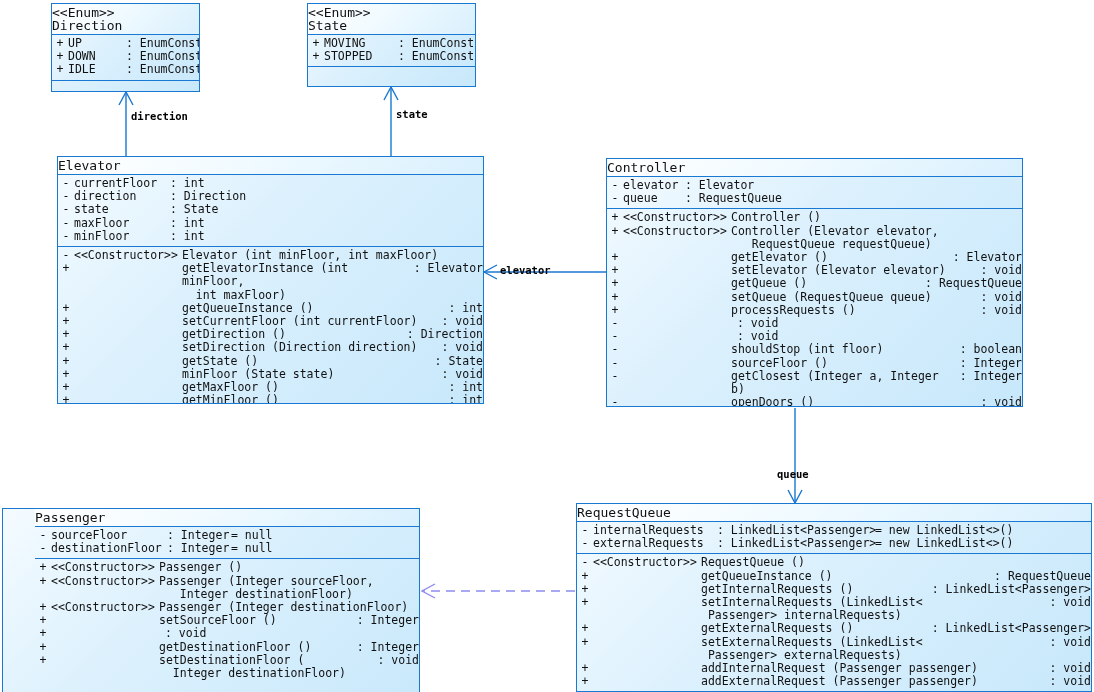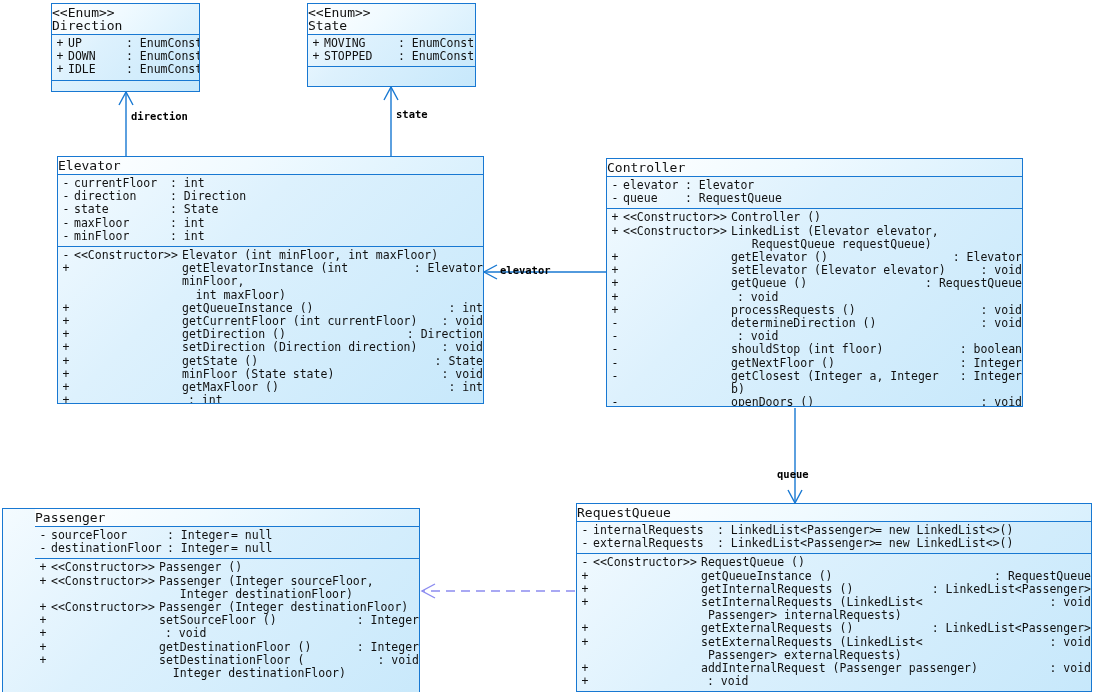--- a/index.html
+++ b/index.html
@@ -235,21 +235,21 @@
       </div>
       <div class="row">
         <span class="vis">+</span>
         <span class="stereo-col" style="width:108px"></span>
         <span class="sig">getQueueInstance ()</span>
         <span class="type">: int</span>
       </div>
       <div class="row">
         <span class="vis">+</span>
         <span class="stereo-col" style="width:108px"></span>
-        <span class="sig">getCurrentFloor (int currentFloor)</span>
+        <span class="sig">setCurrentFloor (int currentFloor)</span>
         <span class="type">: void</span>
       </div>
       <div class="row">
         <span class="vis">+</span>
         <span class="stereo-col" style="width:108px"></span>
         <span class="sig">getDirection ()</span>
         <span class="type">: Direction</span>
       </div>
       <div class="row">
         <span class="vis">+</span>
@@ -271,20 +271,21 @@
       </div>
       <div class="row">
         <span class="vis">+</span>
         <span class="stereo-col" style="width:108px"></span>
         <span class="sig">getMaxFloor ()</span>
         <span class="type">: int</span>
       </div>
       <div class="row">
         <span class="vis">+</span>
         <span class="stereo-col" style="width:108px"></span>
+        <span class="sig">getMinFloor ()</span>
         <span class="type">: int</span>
       </div>
 
     </div>
   </div>
 
   <div class="uml-box" style="left:606px; top:158px; width:417px; height:249px;">
     <div class="uml-head">
       <span class="cname">Controller</span>
     </div>
@@ -303,21 +304,21 @@
     <div class="uml-compartment last">
       <div class="row">
         <span class="vis">+</span>
         <span class="stereo-col" style="width:108px">&lt;&lt;Constructor&gt;&gt;</span>
         <span class="sig">Controller ()</span>
         <span class="type"></span>
       </div>
       <div class="row">
         <span class="vis">+</span>
         <span class="stereo-col" style="width:108px">&lt;&lt;Constructor&gt;&gt;</span>
-        <span class="sig">LinkedList (Elevator elevator,
+        <span class="sig">Controller (Elevator elevator,
    RequestQueue requestQueue)</span>
         <span class="type"></span>
       </div>
       <div class="row">
         <span class="vis">+</span>
         <span class="stereo-col" style="width:108px"></span>
         <span class="sig">getElevator ()</span>
         <span class="type">: Elevator</span>
       </div>
       <div class="row">
@@ -328,49 +329,49 @@
       </div>
       <div class="row">
         <span class="vis">+</span>
         <span class="stereo-col" style="width:108px"></span>
         <span class="sig">getQueue ()</span>
         <span class="type">: RequestQueue</span>
       </div>
       <div class="row">
         <span class="vis">+</span>
         <span class="stereo-col" style="width:108px"></span>
+        <span class="sig">setQueue (RequestQueue queue)</span>
         <span class="type">: void</span>
       </div>
       <div class="row">
         <span class="vis">+</span>
         <span class="stereo-col" style="width:108px"></span>
         <span class="sig">processRequests ()</span>
         <span class="type">: void</span>
       </div>
       <div class="row">
         <span class="vis">-</span>
         <span class="stereo-col" style="width:108px"></span>
-        <span class="sig">determineDirection ()</span>
         <span class="type">: void</span>
       </div>
       <div class="row">
         <span class="vis">-</span>
         <span class="stereo-col" style="width:108px"></span>
         <span class="type">: void</span>
       </div>
       <div class="row">
         <span class="vis">-</span>
         <span class="stereo-col" style="width:108px"></span>
         <span class="sig">shouldStop (int floor)</span>
         <span class="type">: boolean</span>
       </div>
       <div class="row">
         <span class="vis">-</span>
         <span class="stereo-col" style="width:108px"></span>
-        <span class="sig">getNextFloor ()</span>
+        <span class="sig">sourceFloor ()</span>
         <span class="type">: Integer</span>
       </div>
       <div class="row">
         <span class="vis">-</span>
         <span class="stereo-col" style="width:108px"></span>
         <span class="sig">getClosest (Integer a, Integer b)</span>
         <span class="type">: Integer</span>
       </div>
       <div class="row">
         <span class="vis">-</span>
@@ -507,18 +508,19 @@
       </div>
       <div class="row">
         <span class="vis">+</span>
         <span class="stereo-col" style="width:108px"></span>
         <span class="sig">addInternalRequest (Passenger passenger)</span>
         <span class="type">: void</span>
       </div>
       <div class="row">
         <span class="vis">+</span>
         <span class="stereo-col" style="width:108px"></span>
+        <span class="sig">addExternalRequest (Passenger passenger)</span>
         <span class="type">: void</span>
       </div>
     </div>
   </div>
 
 </div>
 
 </body></html>

